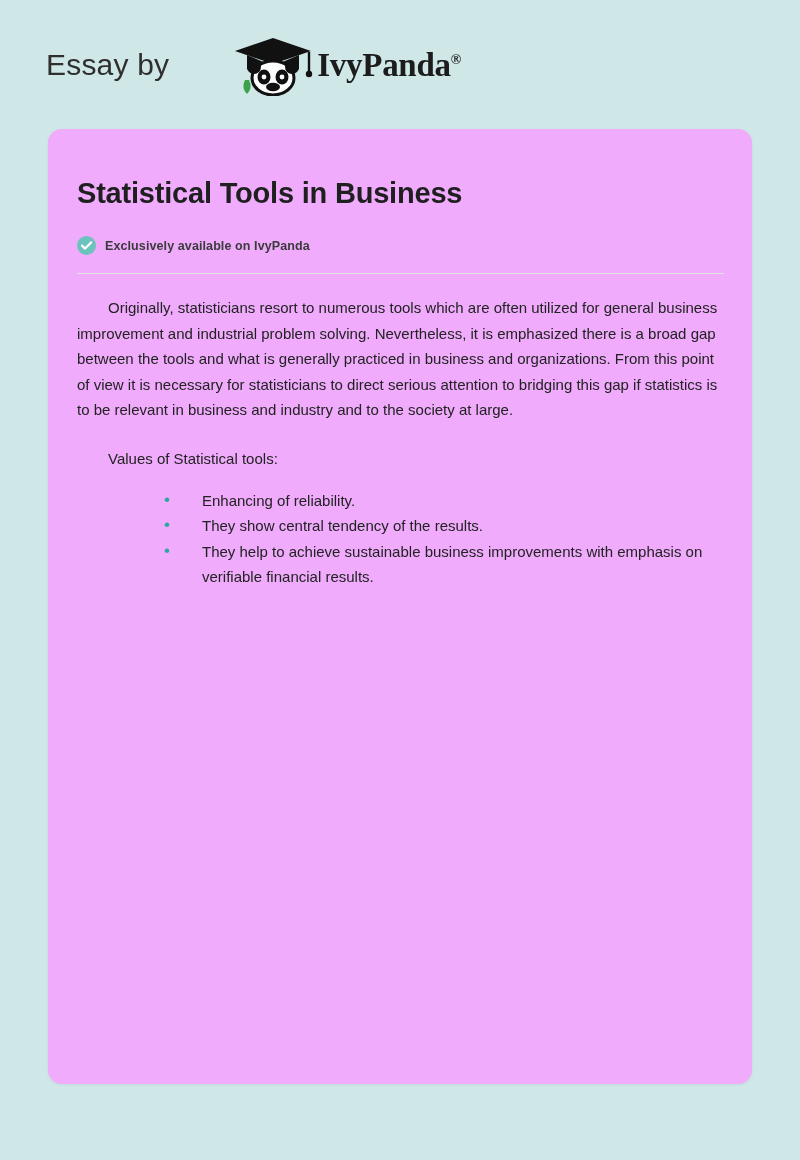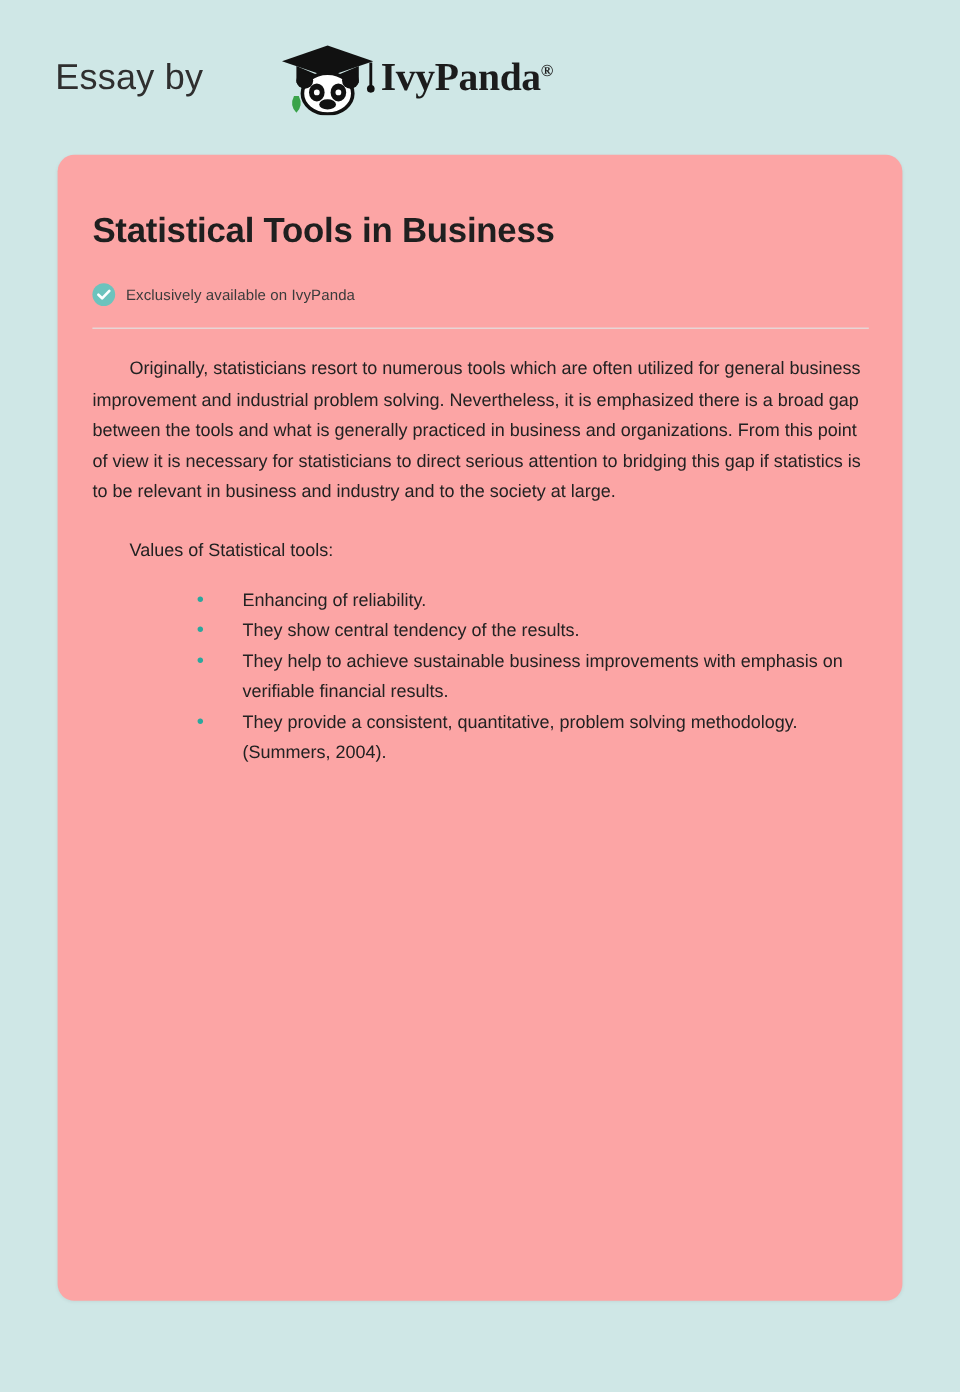--- a/index.html
+++ b/index.html
@@ -61,21 +61,21 @@
     font-weight: bold;
   }
 
   
   .card {
     position: absolute;
     left: 48px;
     top: 129px;
     width: 704px;
     height: 955px;
-    background: #fca5a5;
+    background: #f0abfc;
     border-radius: 14px;
     box-sizing: border-box;
     padding: 30px 28px 0 28px;
     box-shadow: 0 1px 3px rgba(0,0,0,0.06);
   }
   .doc-title {
     font-size: 29px;
     font-weight: bold;
     color: #1f1f1f;
     margin: 18px 0 0 0;
@@ -95,21 +95,21 @@
     border-radius: 50%;
     background: #6cc3bd;
     display: inline-flex;
     align-items: center;
     justify-content: center;
     flex: none;
   }
   .check-badge svg { display: block; }
   .exclusive-text {
     font-size: 12.5px;
-    font-weight: normal;
+    font-weight: bold;
     color: #3b3b3b;
     margin-left: 9px;
     letter-spacing: 0.1px;
   }
   .divider {
     height: 1px;
     background: #e2e2e2;
     margin: 18px 0 0 1px;
   }
 
@@ -202,17 +202,16 @@
     <div class="divider"></div>
 
     <p class="body-text">Originally, statisticians resort to numerous tools which are often utilized for general business improvement and industrial problem solving. Nevertheless, it is emphasized there is a broad gap between the tools and what is generally practiced in business and organizations. From this point of view it is necessary for statisticians to direct serious attention to bridging this gap if statistics is to be relevant in business and industry and to the society at large.</p>
 
     <p class="subhead">Values of Statistical tools:</p>
 
     <ul class="bullets">
       <li>Enhancing of reliability.</li>
       <li>They show central tendency of the results.</li>
       <li>They help to achieve sustainable business improvements with emphasis on verifiable financial results.</li>
-      <li>They provide a consistent, quantitative, problem solving methodology. (Summers, 2004).</li>
     </ul>
 
   </div>
 </div>
 
 </body></html>

